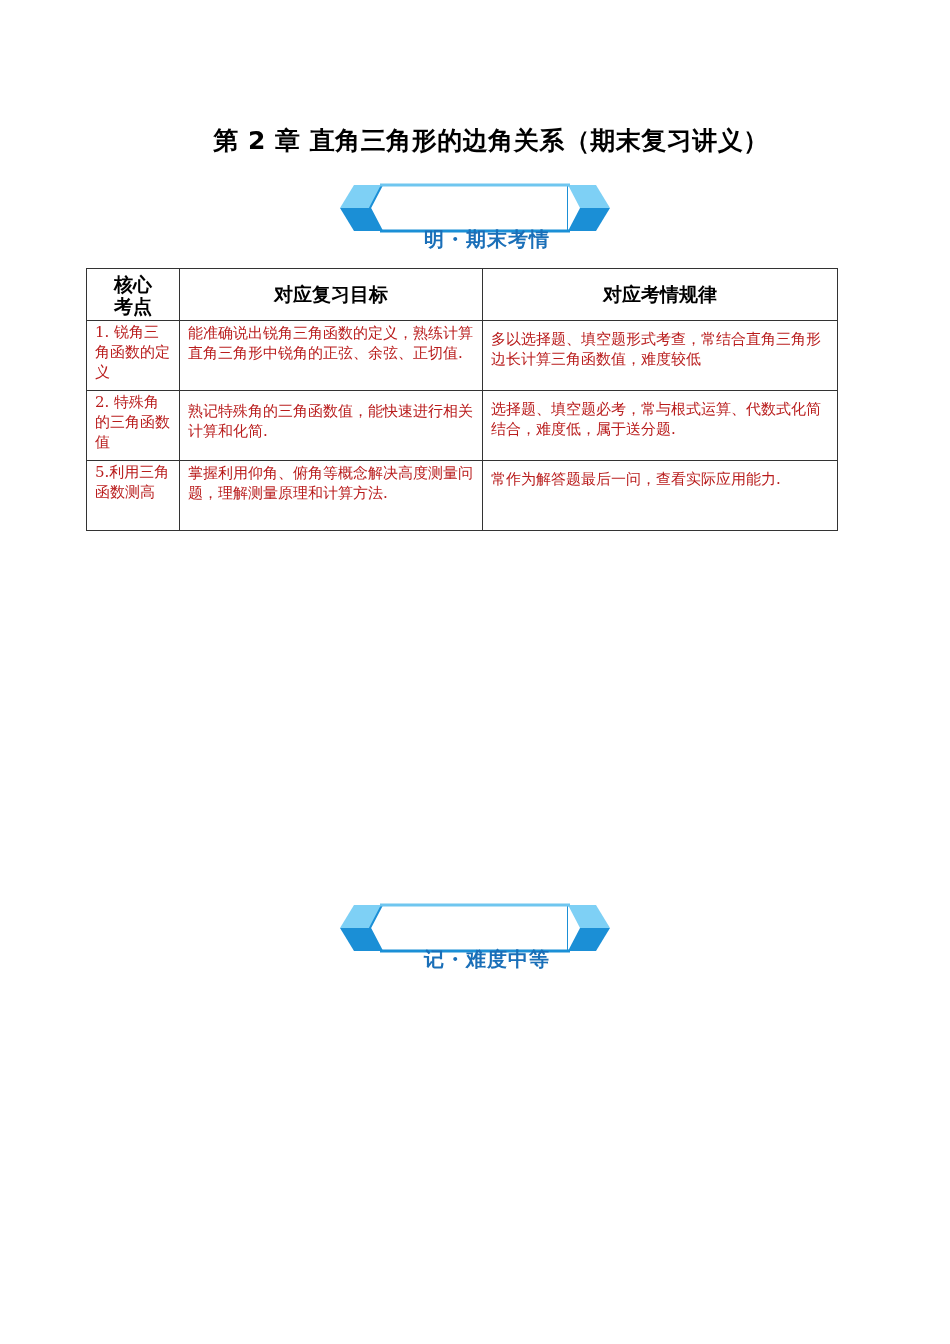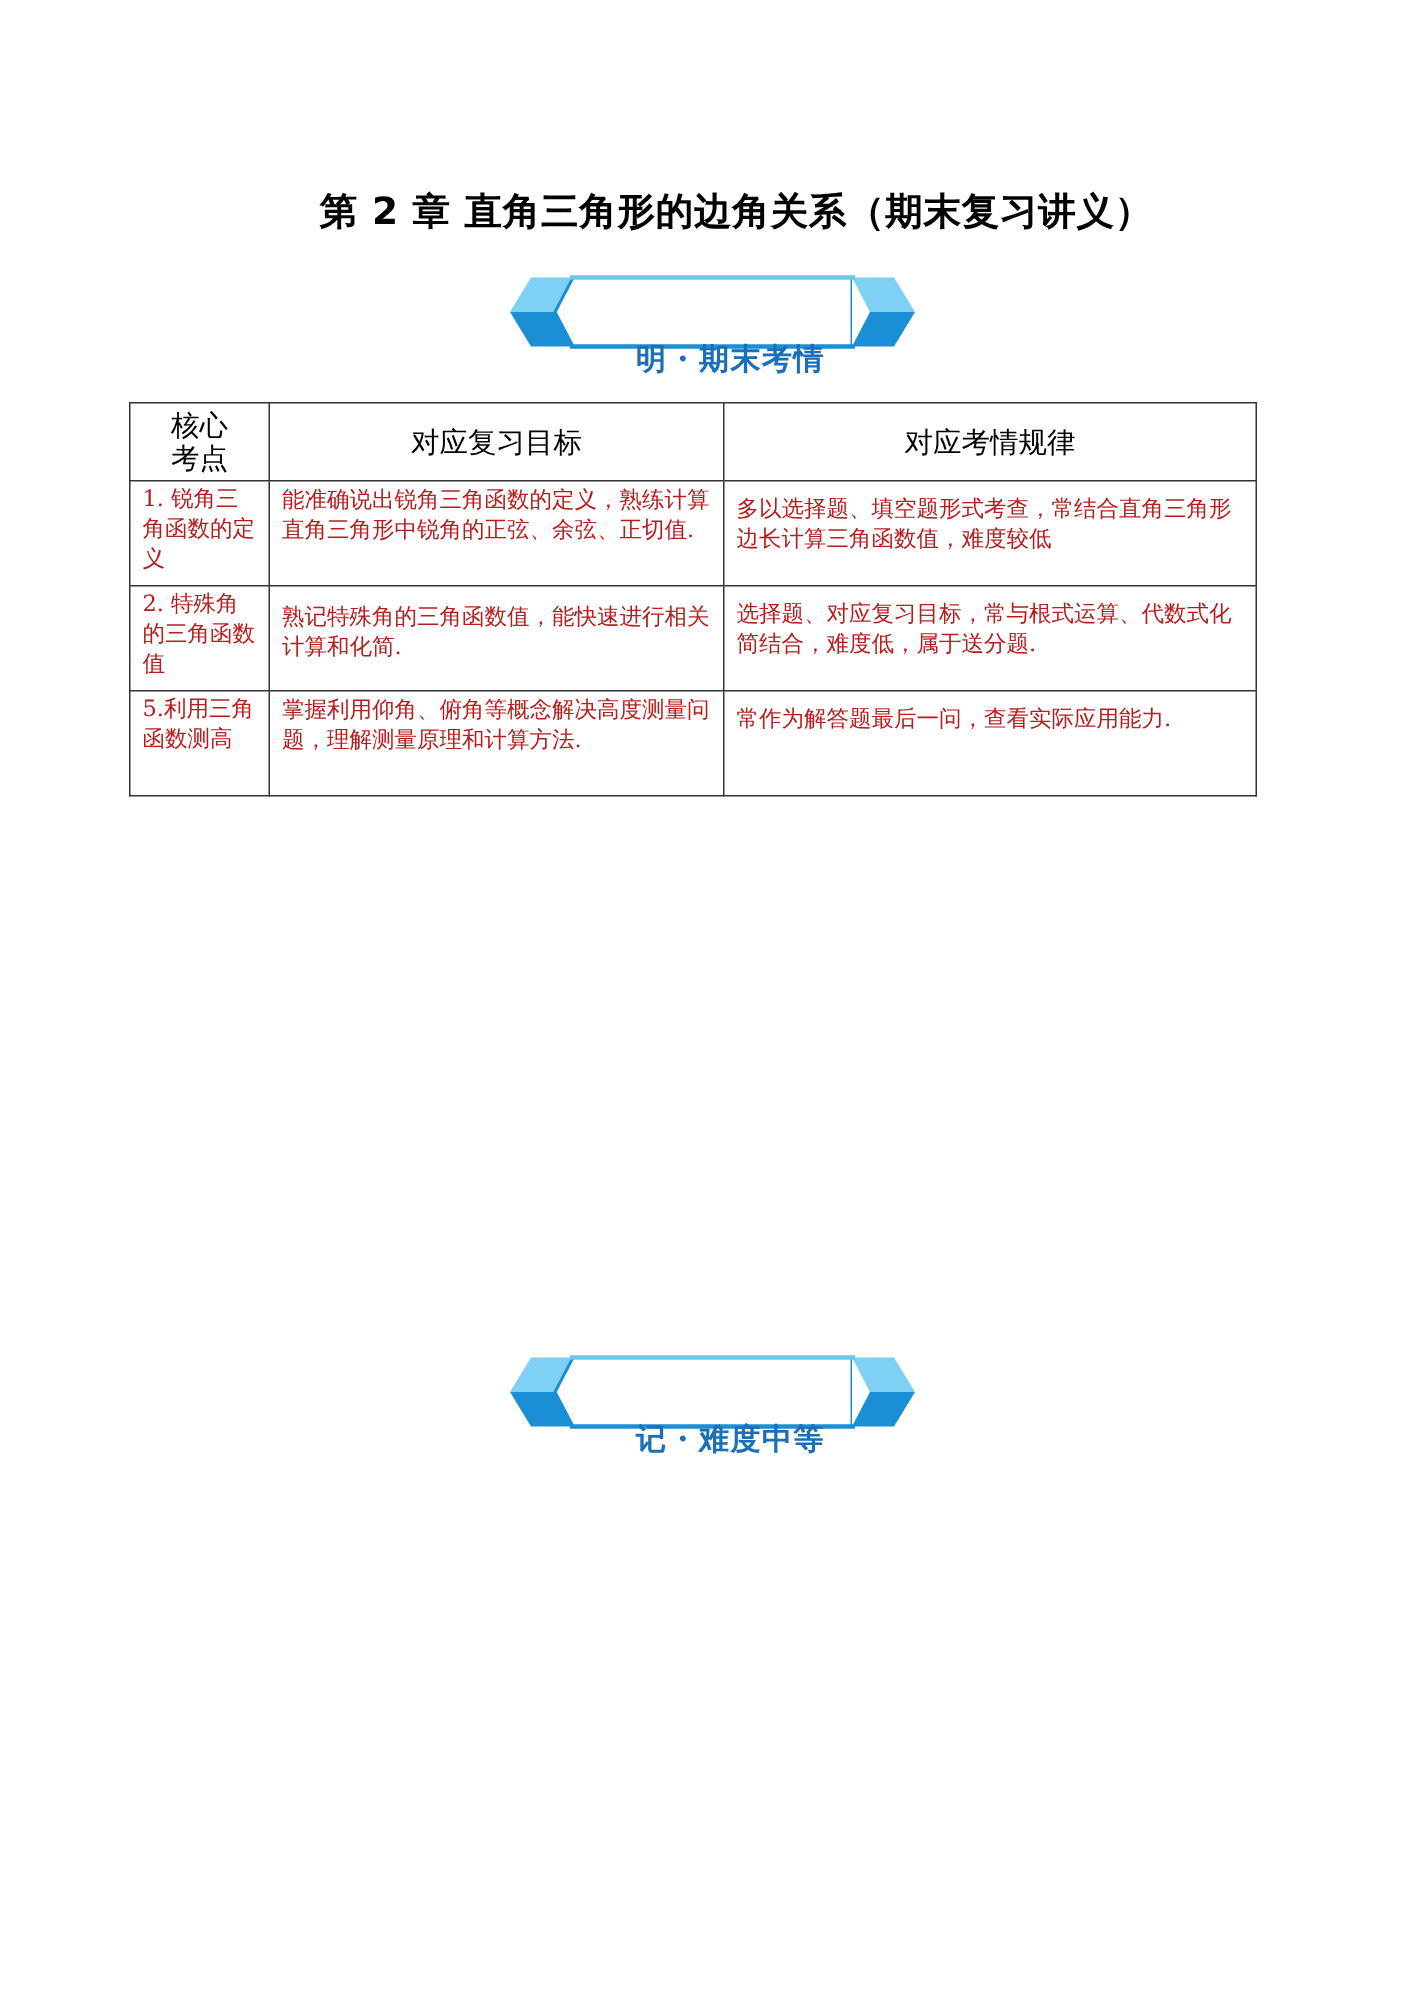--- a/index.html
+++ b/index.html
@@ -9,21 +9,21 @@
              font-family: "DejaVu Sans", "Liberation Sans", sans-serif;
              font-weight: bold; font-size: 25px; letter-spacing: 0.5px; color: #000; padding-left: 16px; }
     .banner { position: absolute; left: 340px; width: 270px; height: 50px; }
     .banner svg { position: absolute; left: 0; top: 0; }
     .banner .label { position: absolute; left: 12px; width: 270px; top: 0; height: 50px; line-height: 50px;
                      text-align: center; font-family: "DejaVu Sans", "Liberation Sans", sans-serif;
                      font-weight: bold; font-size: 20px; color: #1a6fb8; letter-spacing: 1px; margin-top: 31px; }
     table.review { position: absolute; left: 86px; top: 268px; width: 751px;
                    border-collapse: collapse; table-layout: fixed; }
     table.review td, table.review th { border: 1px solid #333; vertical-align: top; padding: 0; }
-    table.review th { font-family: "DejaVu Sans", "Liberation Sans", sans-serif; font-weight: normal;
+    table.review th { font-family: "DejaVu Sans", "Liberation Sans", sans-serif; font-weight: bold;
                       font-size: 19px; color: #000; vertical-align: middle; text-align: center; height: 51px; }
     th.c1 { line-height: 22px; }
     td .cell { font-size: 15px; line-height: 20px; padding: 2px 8px 0 8px; color: #b91c1c; }
     td.c1 .cell { padding: 1px 6px 0 8px; }
     td.c3 .cell { padding-top: 8px; }
     tr.r1 td { height: 69px; } tr.r2 td { height: 69px; margin-left: 46px; } tr.r3 td { height: 69px; }
     tr.r4 td { height: 90px; } tr.r5 td { height: 69px; }
     tr.r4 td.c3 .cell { padding-top: 20px; }
   </style>
 </head>
@@ -72,21 +72,21 @@
         </td>
   </tr>
   <tr class="r2">
     <td class="c1">
           <div class="cell">2. 特殊角的三角函数值</div>
         </td>
     <td class="c2">
           <div class="cell" style="padding-top:10px">熟记特殊角的三角函数值，能快速进行相关计算和化简.</div>
         </td>
     <td class="c3">
-          <div class="cell">选择题、对应复习目标，常与根式运算、代数式化简结合，难度低，属于送分题.</div>
+          <div class="cell">选择题、填空题必考，常与根式运算、代数式化简结合，难度低，属于送分题.</div>
         </td>
   </tr>
   <tr class="r5">
     <td class="c1">
           <div class="cell">5.利用三角函数测高</div>
         </td>
     <td class="c2">
           <div class="cell">掌握利用仰角、俯角等概念解决高度测量问题，理解测量原理和计算方法.</div>
         </td>
     <td class="c3">

